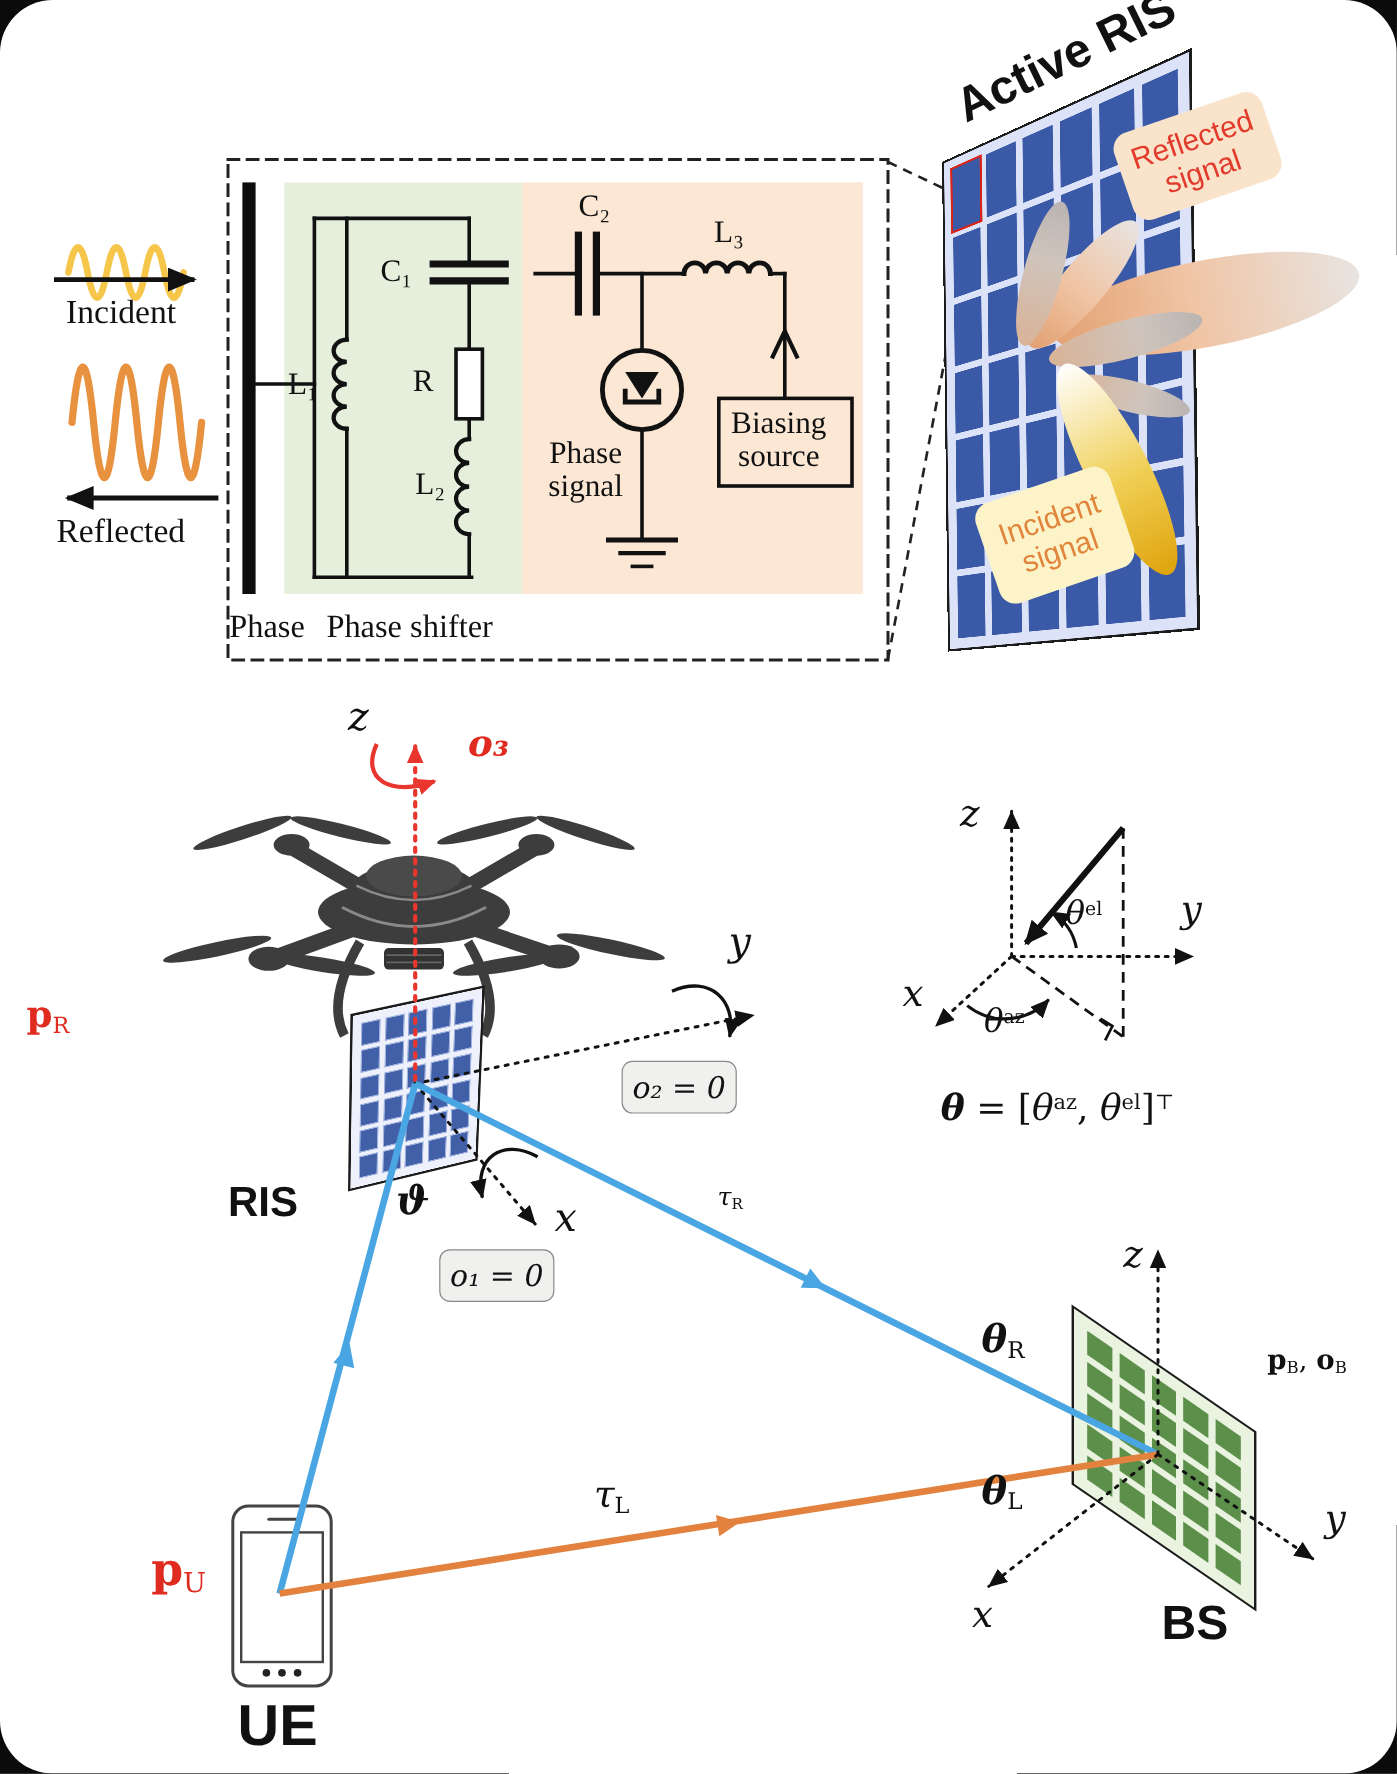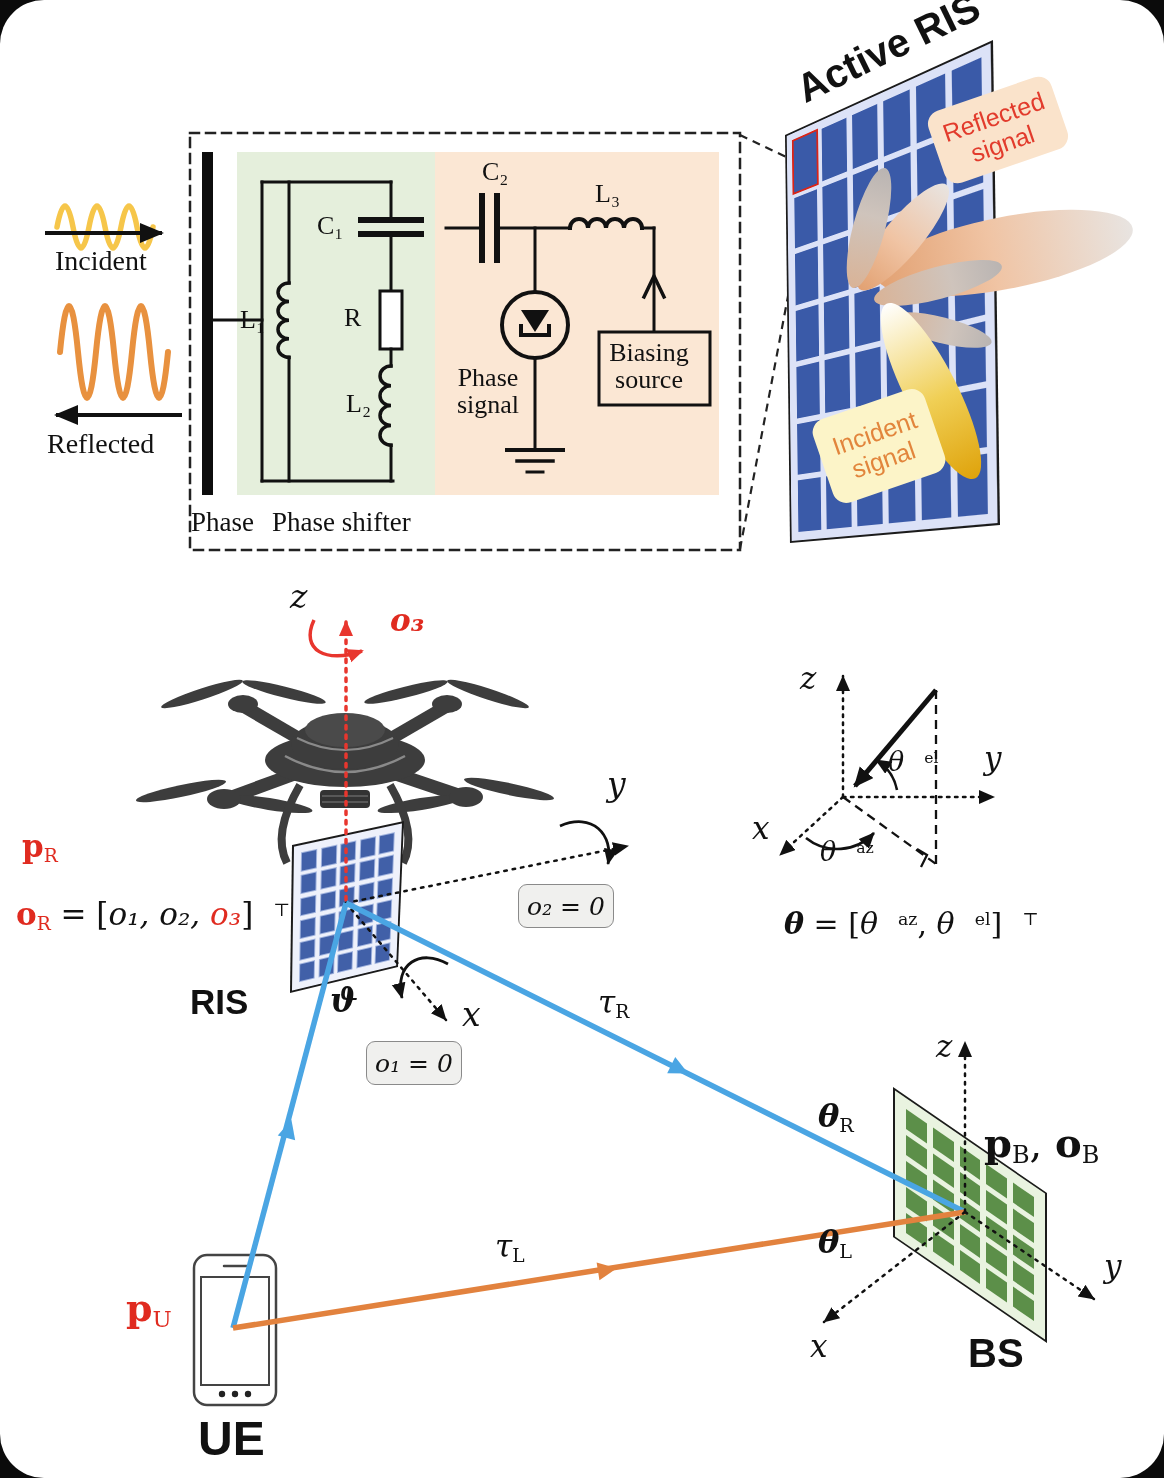--- a/index.html
+++ b/index.html
@@ -22,21 +22,21 @@
   #overArt{z-index:3;}
   .labels{position:absolute;inset:0;z-index:4;pointer-events:none;}
   .lbl{position:absolute;white-space:nowrap;line-height:1.05;}
   .serif{font-family:"Liberation Serif",serif;}
   .math{font-family:"DejaVu Serif",serif;font-style:italic;}
   .mbf{font-weight:bold;font-style:normal;}
   .mbi{font-weight:bold;font-style:italic;}
   .up{font-style:normal;}
   .red{color:#e02b20;}
   .rsub{font-size:0.6em;font-style:normal;vertical-align:-0.25em;}
-  .rsup{font-size:0.58em;font-style:normal;vertical-align:0.5em;padding-left:20px;}
+  .rsup{font-size:0.58em;font-style:normal;vertical-align:0.5em;}
   .bold-sans{font-family:"Liberation Sans",sans-serif;font-weight:bold;}
   .ctr{text-align:center;white-space:normal;}
   .tagbox{position:absolute;display:flex;align-items:center;justify-content:center;text-align:center;
     font-family:"Liberation Sans",sans-serif;border-radius:14px;line-height:1.12;}
   .eqbox{position:absolute;display:flex;align-items:center;justify-content:center;
     background:#f0f0ee;border:1.5px solid #8a8a8a;border-radius:9px;}
 </style>
 </head>
 <body>
 
@@ -339,38 +339,37 @@
     <div class="tagbox" style="left:933px;top:92px;width:130px;height:76px;background:#fae3cb;color:#e23b2c;font-size:25px;transform:rotate(-19deg)">Reflected signal</div>
     <div class="tagbox" style="left:820px;top:402px;width:118px;height:88px;background:#fcf4c8;color:#e2853c;font-size:25px;transform:rotate(-19deg)">Incident signal</div>
 
     <div class="lbl math" style="left:290px;top:580px;font-size:33px">z</div>
     <div class="lbl math mbi red" style="left:390px;top:604px;font-size:31px">o₃</div>
     <div class="lbl math" style="left:607px;top:768px;font-size:33px">y</div>
     <div class="lbl math" style="left:462px;top:998px;font-size:33px">x</div>
     <div class="eqbox math" style="left:518px;top:884px;width:94px;height:42px;font-size:25px">o₂ = 0</div>
     <div class="eqbox math" style="left:366px;top:1041px;width:94px;height:42px;font-size:25px">o₁ = 0</div>
     <div class="lbl math" style="left:22px;top:830px;font-size:31px"><span class="mbf red">p</span><sub class="rsub red">R</sub></div>
-    <div class="lbl math" style="left:16px;top:898px;font-size:31px"><span class="mbf red">o</span><sub class="rsub red">R</sub><span class="up"> = [</span><span>o₁, o₂, </span><span class="red">o₃</span><span class="up">]</span><sup class="rsup">⊤</sup></div>
     <div class="lbl bold-sans" style="left:190px;top:984px;font-size:35px">RIS</div>
     <div class="lbl math mbi" style="left:330px;top:984px;font-size:33px">ϑ</div>
 
     <div class="lbl math" style="left:800px;top:662px;font-size:31px">z</div>
     <div class="lbl math" style="left:984px;top:742px;font-size:31px">y</div>
     <div class="lbl math" style="left:752px;top:812px;font-size:31px">x</div>
     <div class="lbl math" style="left:888px;top:748px;font-size:27px"><span>θ</span><sup class="rsup">el</sup></div>
     <div class="lbl math" style="left:820px;top:838px;font-size:27px"><span>θ</span><sup class="rsup">az</sup></div>
     <div class="lbl math" style="left:784px;top:908px;font-size:30px"><span class="mbi">θ</span><span class="up"> = [</span><span>θ</span><sup class="rsup">az</sup><span class="up">, </span><span>θ</span><sup class="rsup">el</sup><span class="up">]</span><sup class="rsup">⊤</sup></div>
 
-    <div class="lbl math" style="left:598px;top:986px;font-size:31px"><span>τ</span><sub class="rsub">R</sub></div>
+    <div class="lbl math" style="left:598px;top:986px;font-size:21px"><span>τ</span><sub class="rsub">R</sub></div>
     <div class="lbl math" style="left:495px;top:1230px;font-size:31px"><span>τ</span><sub class="rsub">L</sub></div>
 
     <div class="lbl math" style="left:936px;top:1030px;font-size:31px">z</div>
     <div class="lbl math" style="left:1104px;top:1250px;font-size:31px">y</div>
     <div class="lbl math" style="left:810px;top:1330px;font-size:31px">x</div>
     <div class="lbl math" style="left:818px;top:1100px;font-size:32px"><span class="mbi">θ</span><sub class="rsub">R</sub></div>
     <div class="lbl math" style="left:818px;top:1226px;font-size:32px"><span class="mbi">θ</span><sub class="rsub">L</sub></div>
-    <div class="lbl math" style="left:984px;top:1122px;font-size:40px"><span class="mbf">p</span><sub class="rsub">B</sub><span class="up">, </span><span class="mbf">o</span><sub class="rsub">B</sub></div>
+    <div class="lbl math" style="left:1056px;top:1122px;font-size:23px"><span class="mbf">p</span><sub class="rsub">B</sub><span class="up">, </span><span class="mbf">o</span><sub class="rsub">B</sub></div>
     <div class="lbl bold-sans" style="left:968px;top:1332px;font-size:40px">BS</div>
 
     <div class="lbl math" style="left:126px;top:1288px;font-size:38px"><span class="mbf red">p</span><sub class="rsub red">U</sub></div>
     <div class="lbl bold-sans" style="left:198px;top:1414px;font-size:48px">UE</div>
   </div>
 </div>
 
 </body></html>

